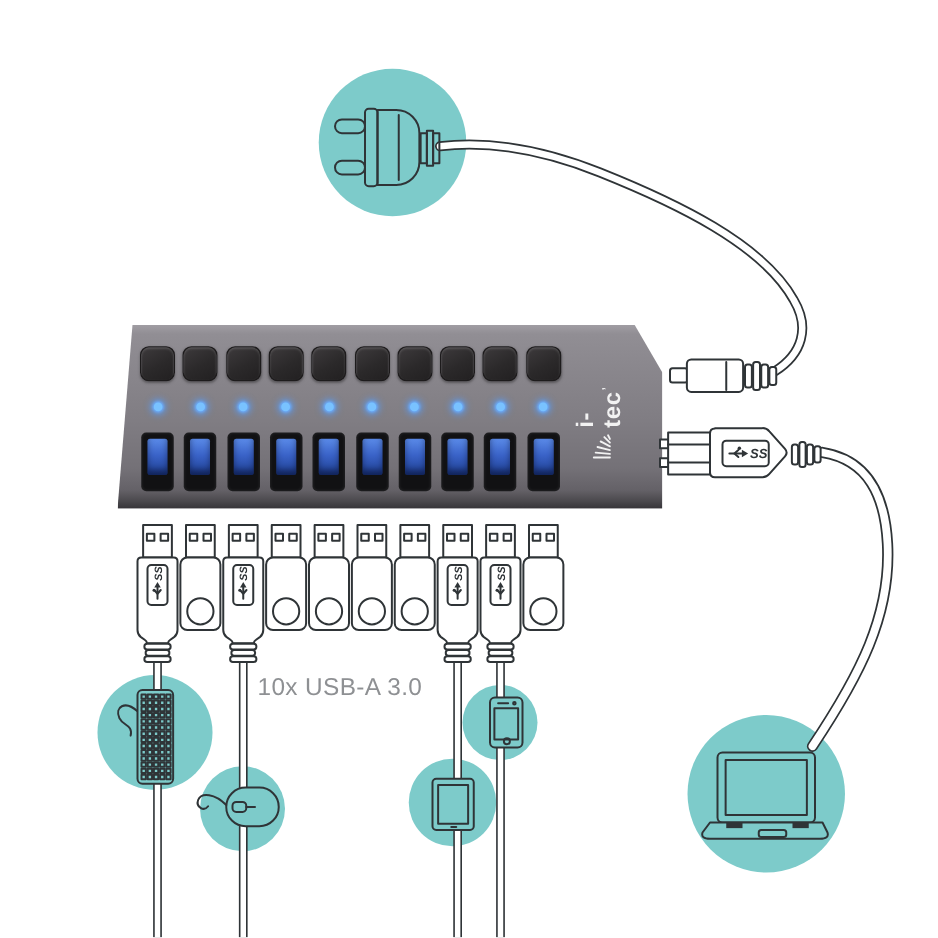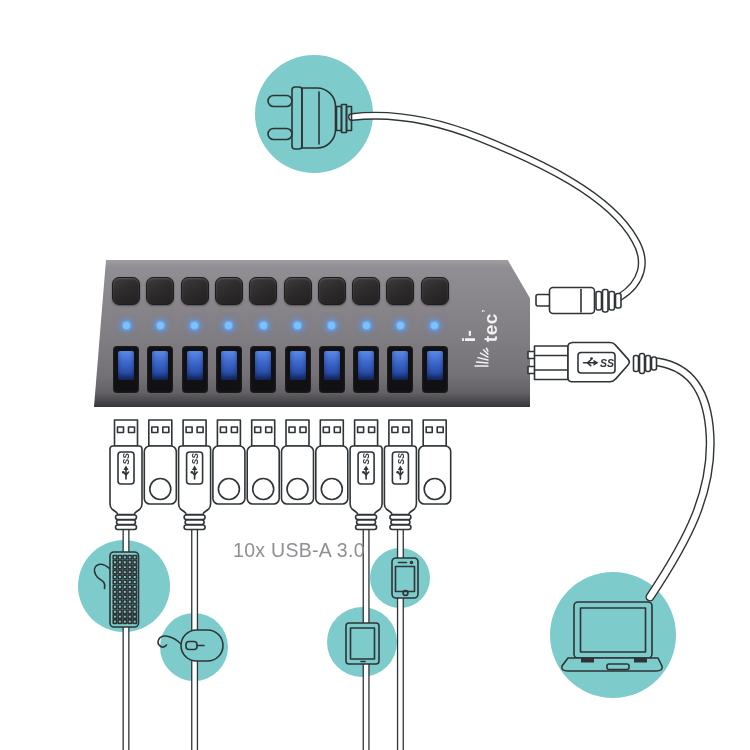--- a/index.html
+++ b/index.html
@@ -31,21 +31,21 @@
   .hub-logo .brand::after{content:"\2019";font-size:9px;vertical-align:top;margin-left:1px;}
   
   svg.art{position:absolute;left:0;top:0;}
   .ln{fill:none;stroke:var(--line);stroke-width:1.6;stroke-linecap:round;stroke-linejoin:round;}
   .wf{fill:#fff;stroke:var(--line);stroke-width:1.6;stroke-linejoin:round;}
   .tf{fill:var(--teal);stroke:var(--line);stroke-width:1.6;stroke-linejoin:round;}
   .bub{fill:var(--teal);}
   .cable-o{fill:none;stroke:var(--line);stroke-linecap:round;}
   .cable-i{fill:none;stroke:#fff;stroke-linecap:round;}
   text.ss{font-family:"Liberation Sans",sans-serif;font-style:italic;font-weight:bold;fill:var(--line);}
-  .caption{position:absolute;left:233px;top:539px;font-size:19.5px;color:var(--caption);
+  .caption{position:absolute;left:206px;top:539px;font-size:19.5px;color:var(--caption);
            letter-spacing:.3px;white-space:nowrap;}
 </style>
 </head>
 <body>
 
 <div class="stage">
 
   <div class="hub" id="hub">
       <div class="hbtn" style="left: 18px; top: 17px;"></div>
       <div class="hbtn" style="left: 52.3px; top: 17px;"></div>

